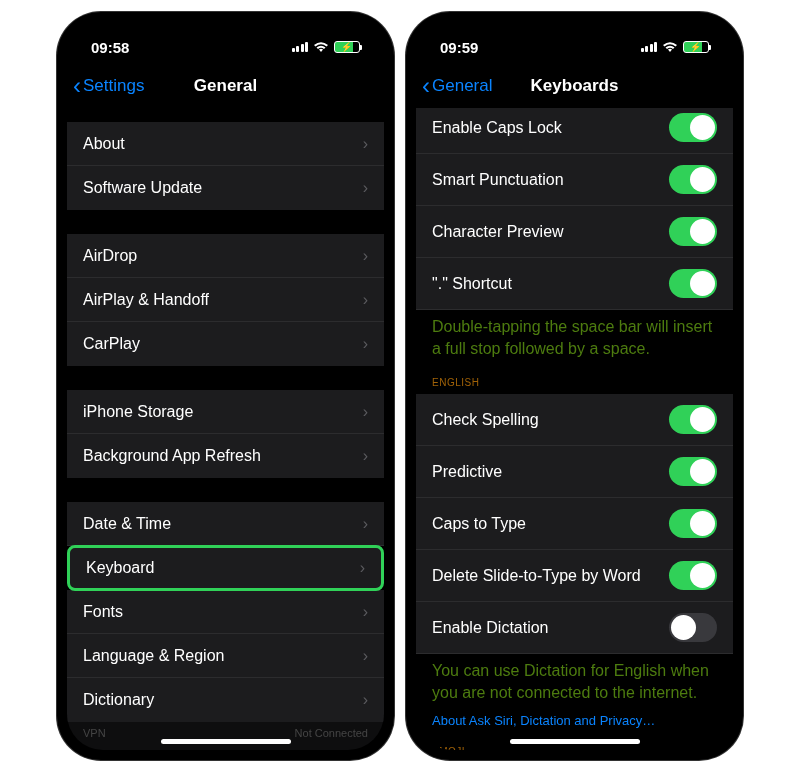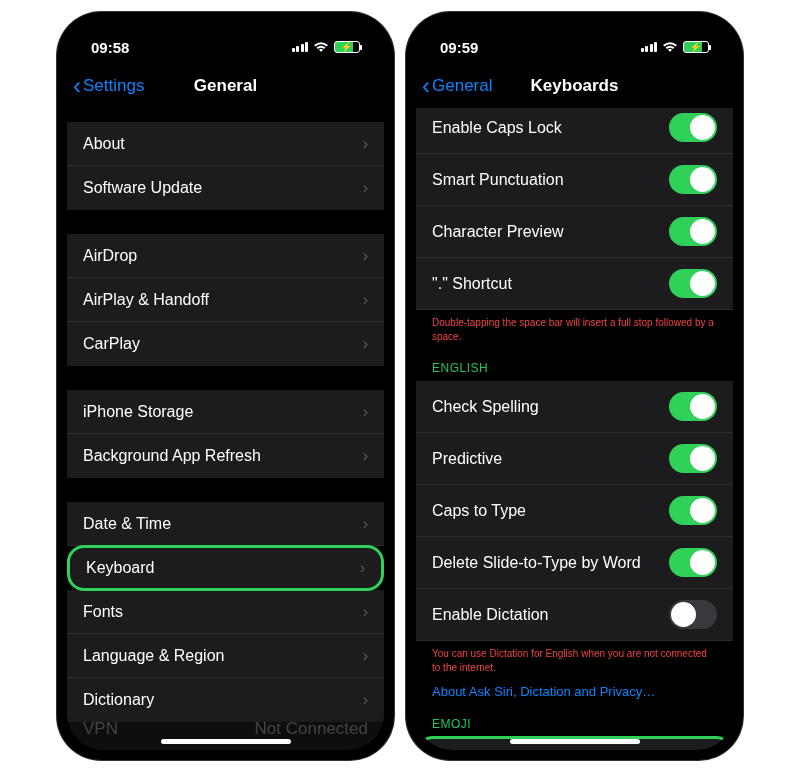--- a/index.html
+++ b/index.html
@@ -95,45 +95,45 @@
       border-bottom: 0.5px solid #2c2c2e;
       position: relative;
       min-height: 44px;
       text-align: center;
     }
     .row:last-child { border-bottom: none; }
     .screen2 .row { background: #1c1c1e; }
     .chevron { color: #5a5a5e; font-weight: 300; }
     .highlight-row {
       border: 3px solid #30d158;
-      border-radius: 17px;
+      border-radius: 8px;
       margin: -1px 0;
       z-index: 2;
       position: relative;
     }
     .toggle {
       width: 48px; height: 29px; border-radius: 15px; position: relative;
     }
     .toggle.on { background: #30d158; }
     .toggle.off { background: #39393d; }
     .toggle::after {
       content:''; position:absolute; width:25px; height:25px; background:#fff;
       border-radius:50%; top:2px; transition: none;
     }
     .toggle.on::after { right: 2px; }
     .toggle.off::after { left: 2px; }
     .footer-text {
-      font-size: 10px;
-      color: #ef4444;
+      font-size: 16px;
+      color: #4d7c0f;
       padding: 6px 16px 0;
       line-height: 1.35;
     }
     .section-header {
-      font-size: 12px;
-      color: #22c55e;
+      font-size: 10px;
+      color: #a16207;
       padding: 18px 16px 6px;
       text-transform: uppercase;
       letter-spacing: 0.5px;
     }
     .link-text {
       font-size: 13px;
       color: #0a84ff;
       padding: 10px 16px 0;
     }
     .home-indicator {
@@ -142,21 +142,21 @@
       left: 50%;
       transform: translateX(-50%);
       width: 130px;
       height: 5px;
       background: #fff;
       border-radius: 3px;
       z-index: 5;
     }
     .bottom-fade-row {
       display:flex; justify-content:space-between; padding: 11px 16px;
-      background:#1c1c1e; font-size:17px; color:#888; opacity:0.5;
+      background:#1c1c1e; font-size:11px; color:#888; opacity:0.5;
       position:absolute; bottom:0; left:0; right:0;
     }
     .screen2 .content { background: #000; }
     .screen2-scroll { position: relative; top: -6px; }
   </style>
 </head>
 <body>
 
 <div class="phone">
   <div class="notch"></div>

